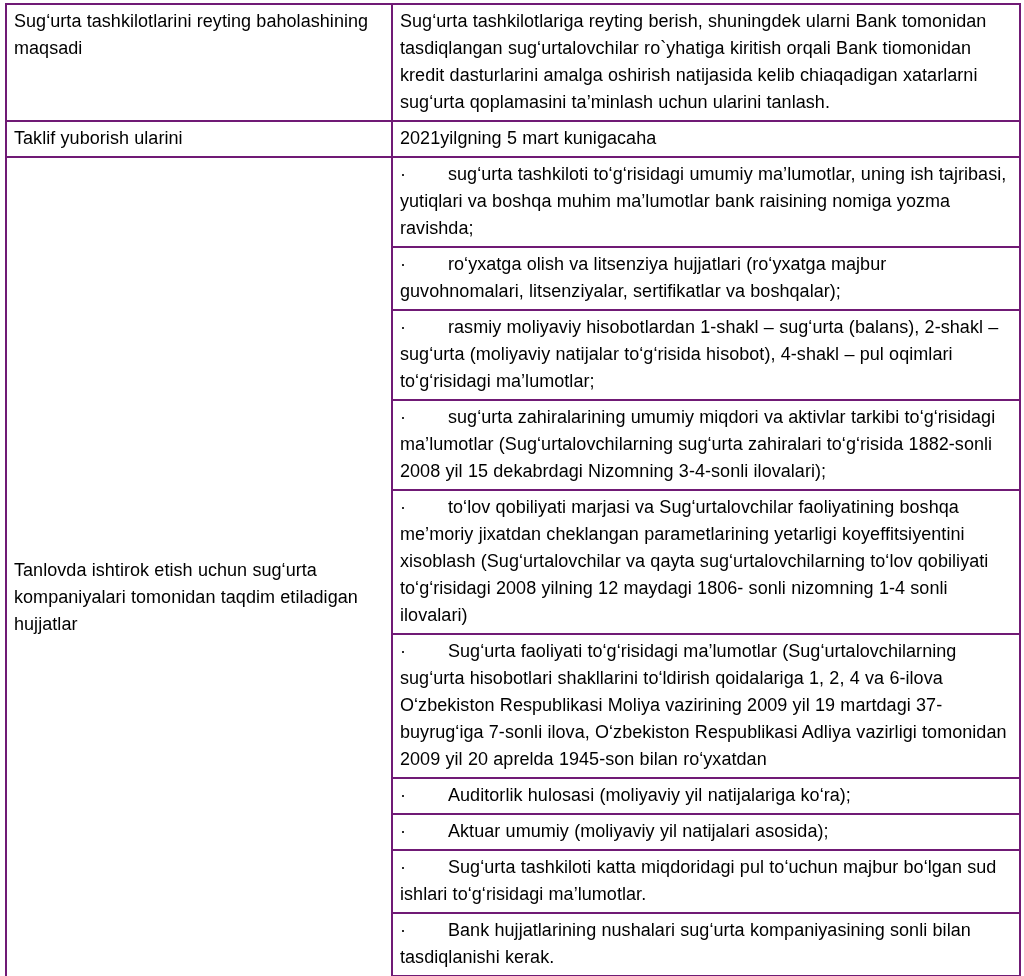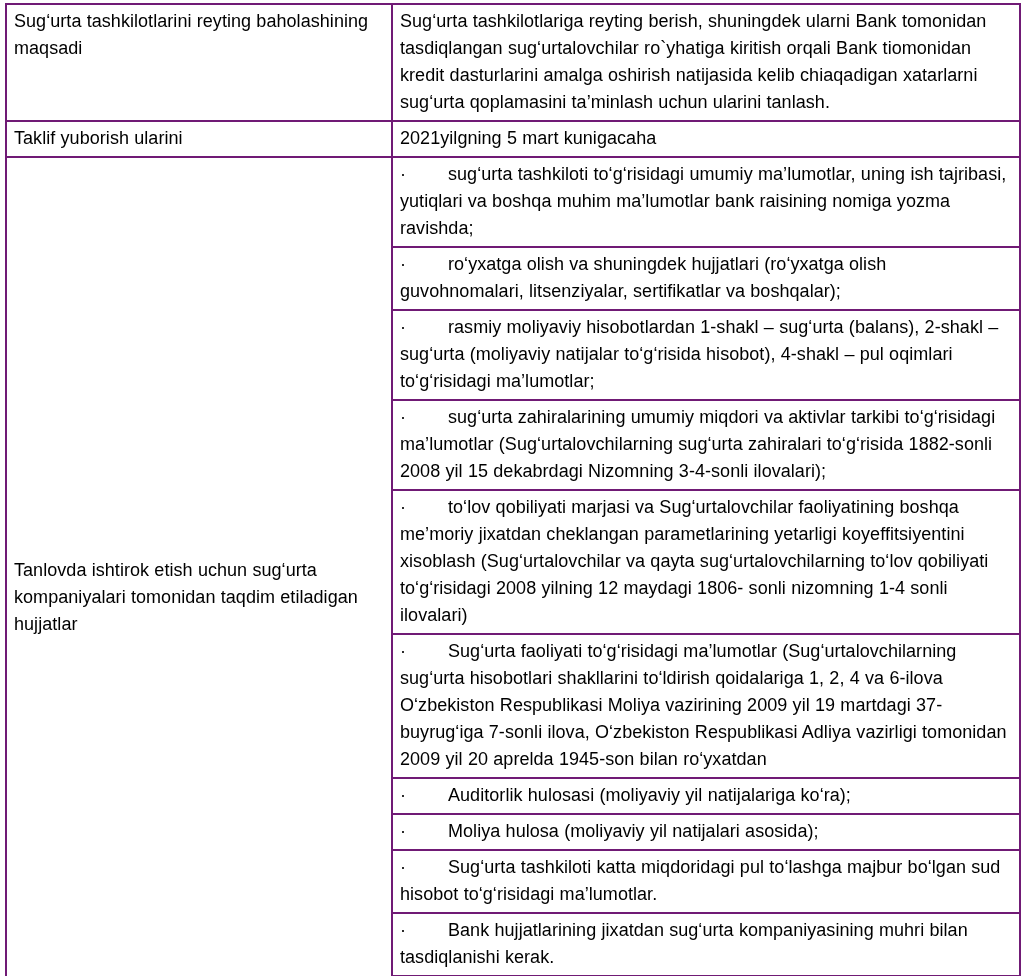--- a/index.html
+++ b/index.html
@@ -98,21 +98,21 @@
 
       <tr>
         <td class="label-cell merged" rowspan="11">Tanlovda ishtirok etish uchun sug‘urta kompaniyalari tomonidan taqdim etiladigan hujjatlar</td>
         <td class="value-cell">
           <p class="bullet-para"><span class="bullet-mark">·</span><span>sug‘urta tashkiloti to‘g‘risidagi umumiy ma’lumotlar, uning ish tajribasi, yutiqlari va boshqa muhim ma’lumotlar bank raisining nomiga yozma ravishda;</span></p>
         </td>
       </tr>
 
       <tr>
         <td class="value-cell">
-          <p class="bullet-para"><span class="bullet-mark">·</span><span>ro‘yxatga olish va shuningdek hujjatlari (ro‘yxatga olish guvohnomalari, litsenziyalar, sertifikatlar va boshqalar);</span></p>
+          <p class="bullet-para"><span class="bullet-mark">·</span><span>ro‘yxatga olish va litsenziya hujjatlari (ro‘yxatga majbur guvohnomalari, litsenziyalar, sertifikatlar va boshqalar);</span></p>
         </td>
       </tr>
 
       <tr>
         <td class="value-cell">
           <p class="bullet-para"><span class="bullet-mark">·</span><span>rasmiy moliyaviy hisobotlardan 1-shakl – sug‘urta (balans), 2-shakl – sug‘urta (moliyaviy natijalar to‘g‘risida hisobot), 4-shakl – pul oqimlari to‘g‘risidagi ma’lumotlar;</span></p>
         </td>
       </tr>
 
       <tr>
@@ -134,33 +134,33 @@
       </tr>
 
       <tr>
         <td class="value-cell">
           <p class="bullet-para"><span class="bullet-mark">·</span><span>Auditorlik hulosasi (moliyaviy yil natijalariga ko‘ra);</span></p>
         </td>
       </tr>
 
       <tr>
         <td class="value-cell">
-          <p class="bullet-para"><span class="bullet-mark">·</span><span>Moliya hulosa (moliyaviy yil natijalari asosida);</span></p>
+          <p class="bullet-para"><span class="bullet-mark">·</span><span>Aktuar umumiy (moliyaviy yil natijalari asosida);</span></p>
         </td>
       </tr>
 
       <tr>
         <td class="value-cell">
-          <p class="bullet-para"><span class="bullet-mark">·</span><span>Sug‘urta tashkiloti katta miqdoridagi pul to‘lashga majbur bo‘lgan sud hisobot to‘g‘risidagi ma’lumotlar.</span></p>
+          <p class="bullet-para"><span class="bullet-mark">·</span><span>Sug‘urta tashkiloti katta miqdoridagi pul to‘uchun majbur bo‘lgan sud ishlari to‘g‘risidagi ma’lumotlar.</span></p>
         </td>
       </tr>
 
       <tr>
         <td class="value-cell">
-          <p class="bullet-para"><span class="bullet-mark">·</span><span>Bank hujjatlarining jixatdan sug‘urta kompaniyasining muhri bilan tasdiqlanishi kerak.</span></p>
+          <p class="bullet-para"><span class="bullet-mark">·</span><span>Bank hujjatlarining nushalari sug‘urta kompaniyasining sonli bilan tasdiqlanishi kerak.</span></p>
         </td>
       </tr>
 
       <tr>
         <td class="value-cell">
           <p class="bullet-para"><span class="bullet-mark">·</span><span>Bank sug‘urta kompaniyasidan qo‘shimcha ma’lumot va hujjatlarni taqdim etishni talab qilishga haqli.</span></p>
         </td>
       </tr>
 
     </tbody>

